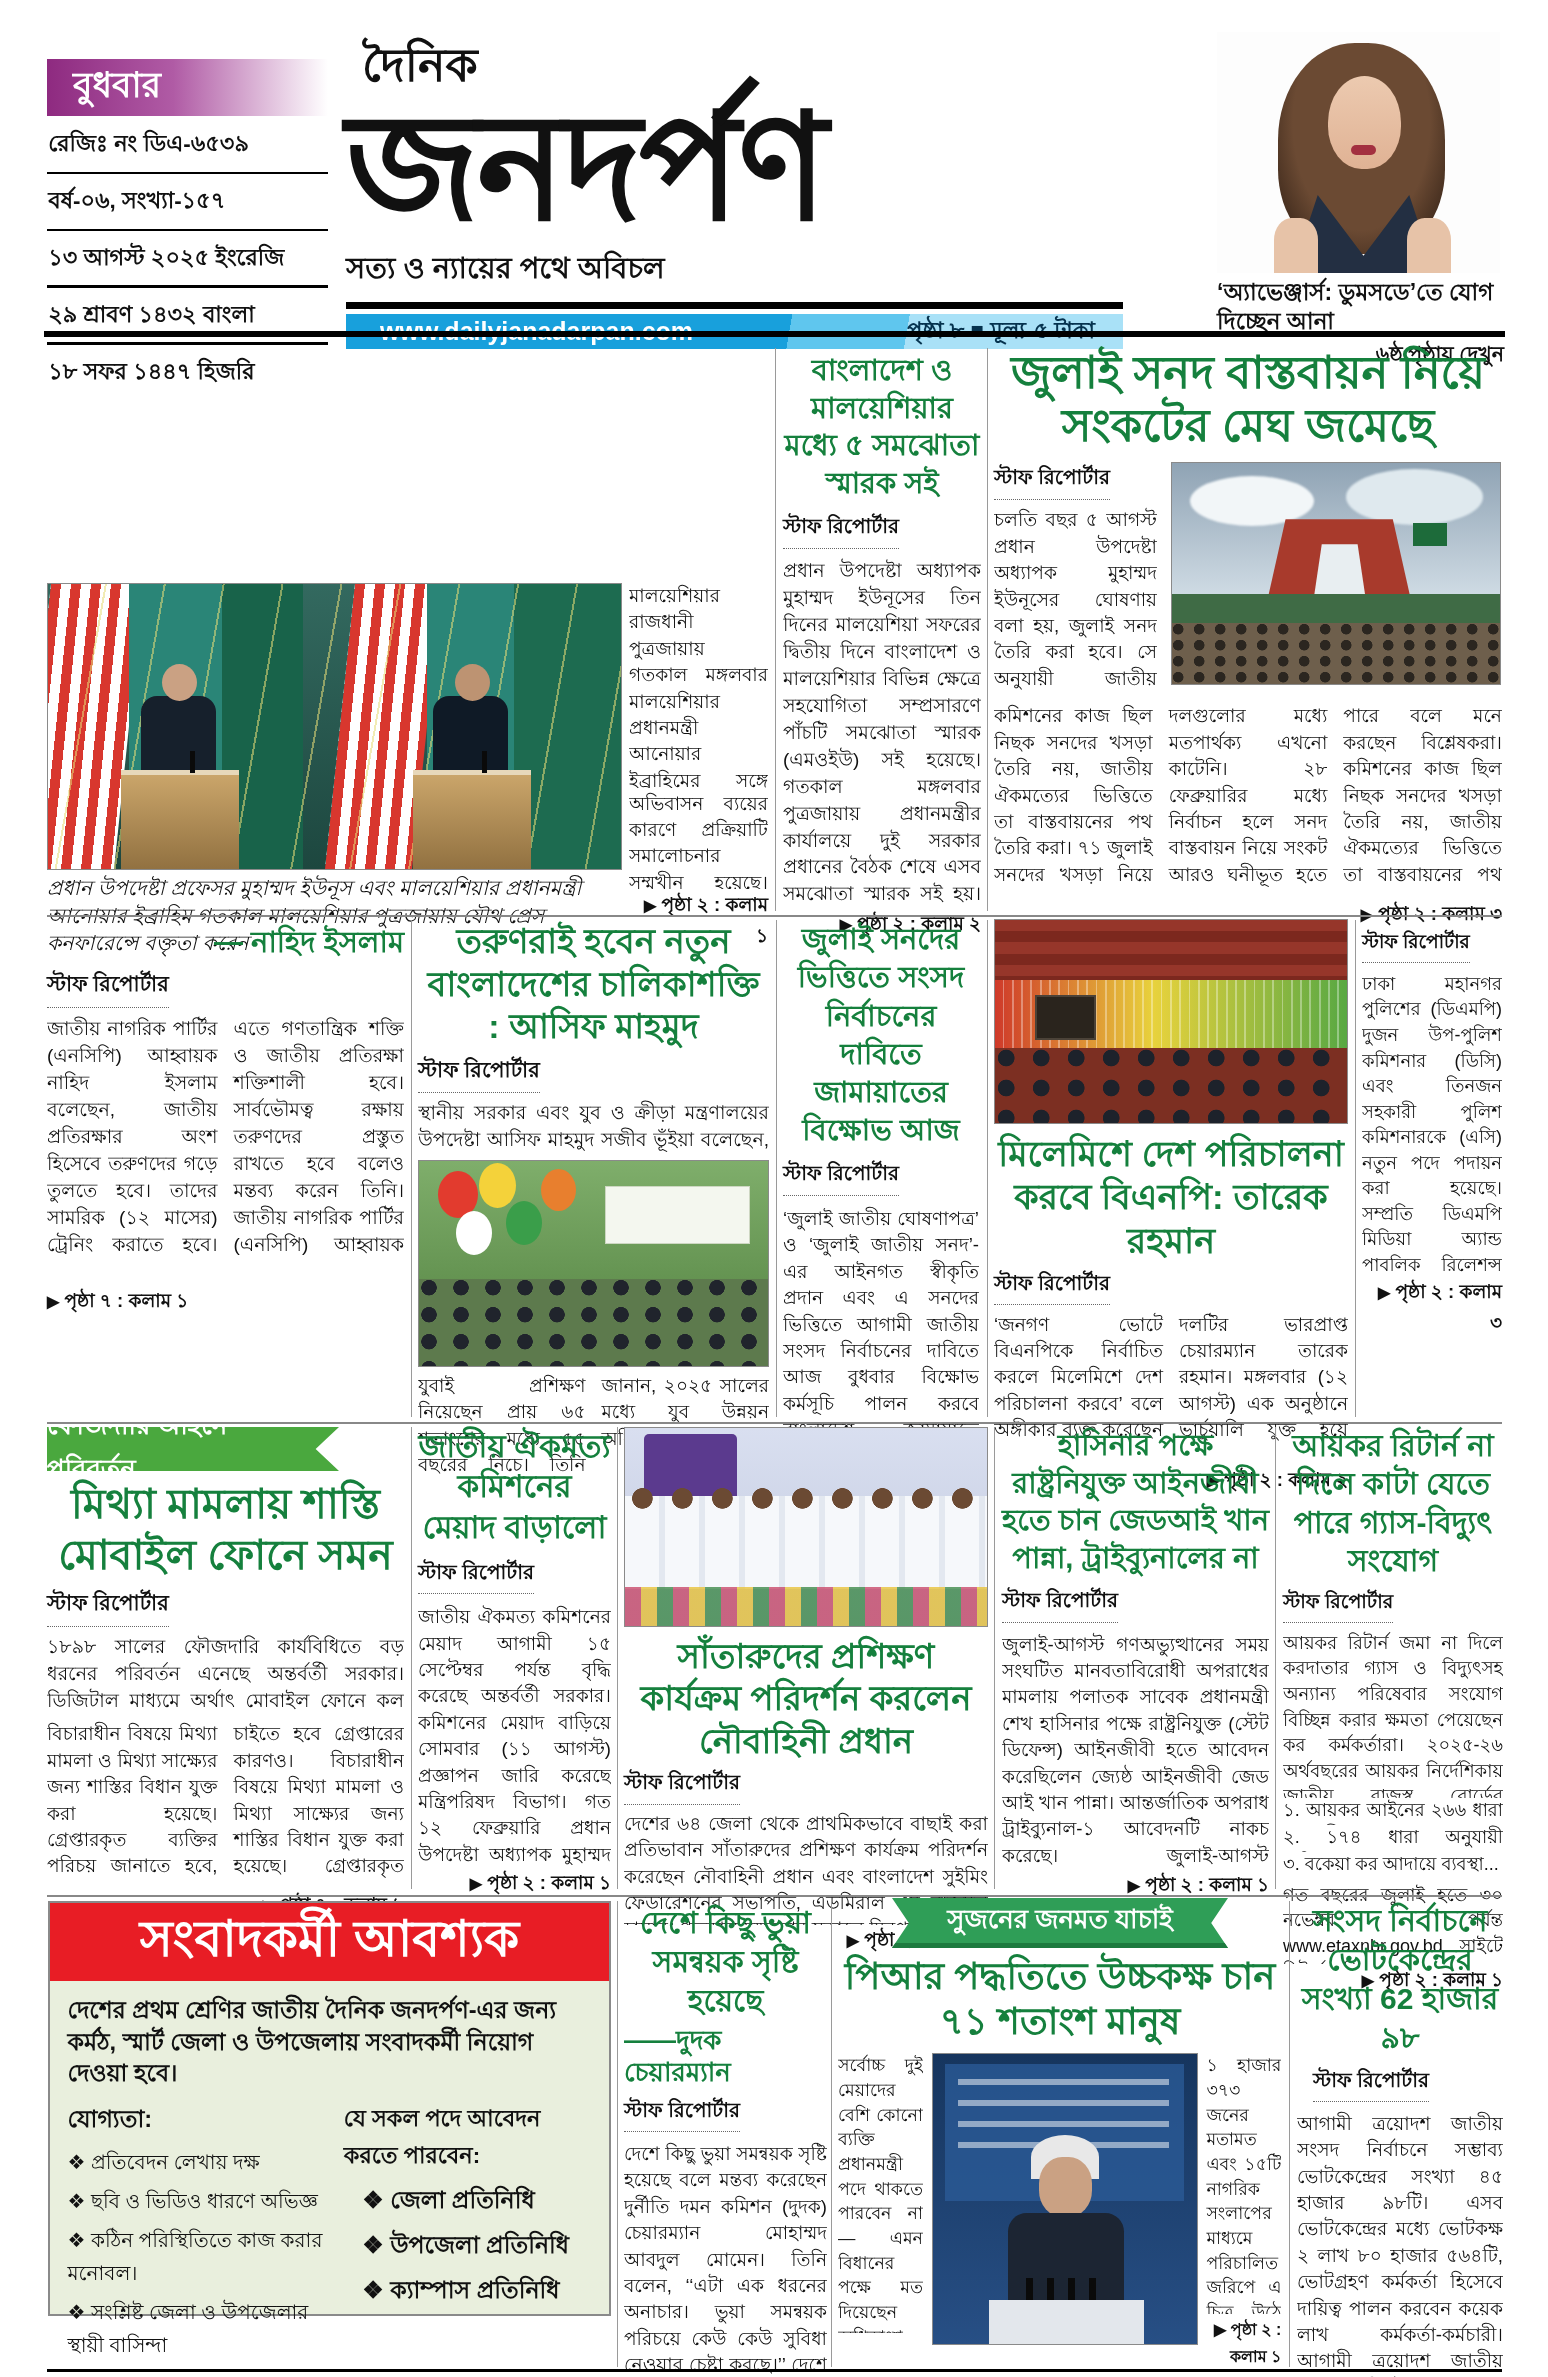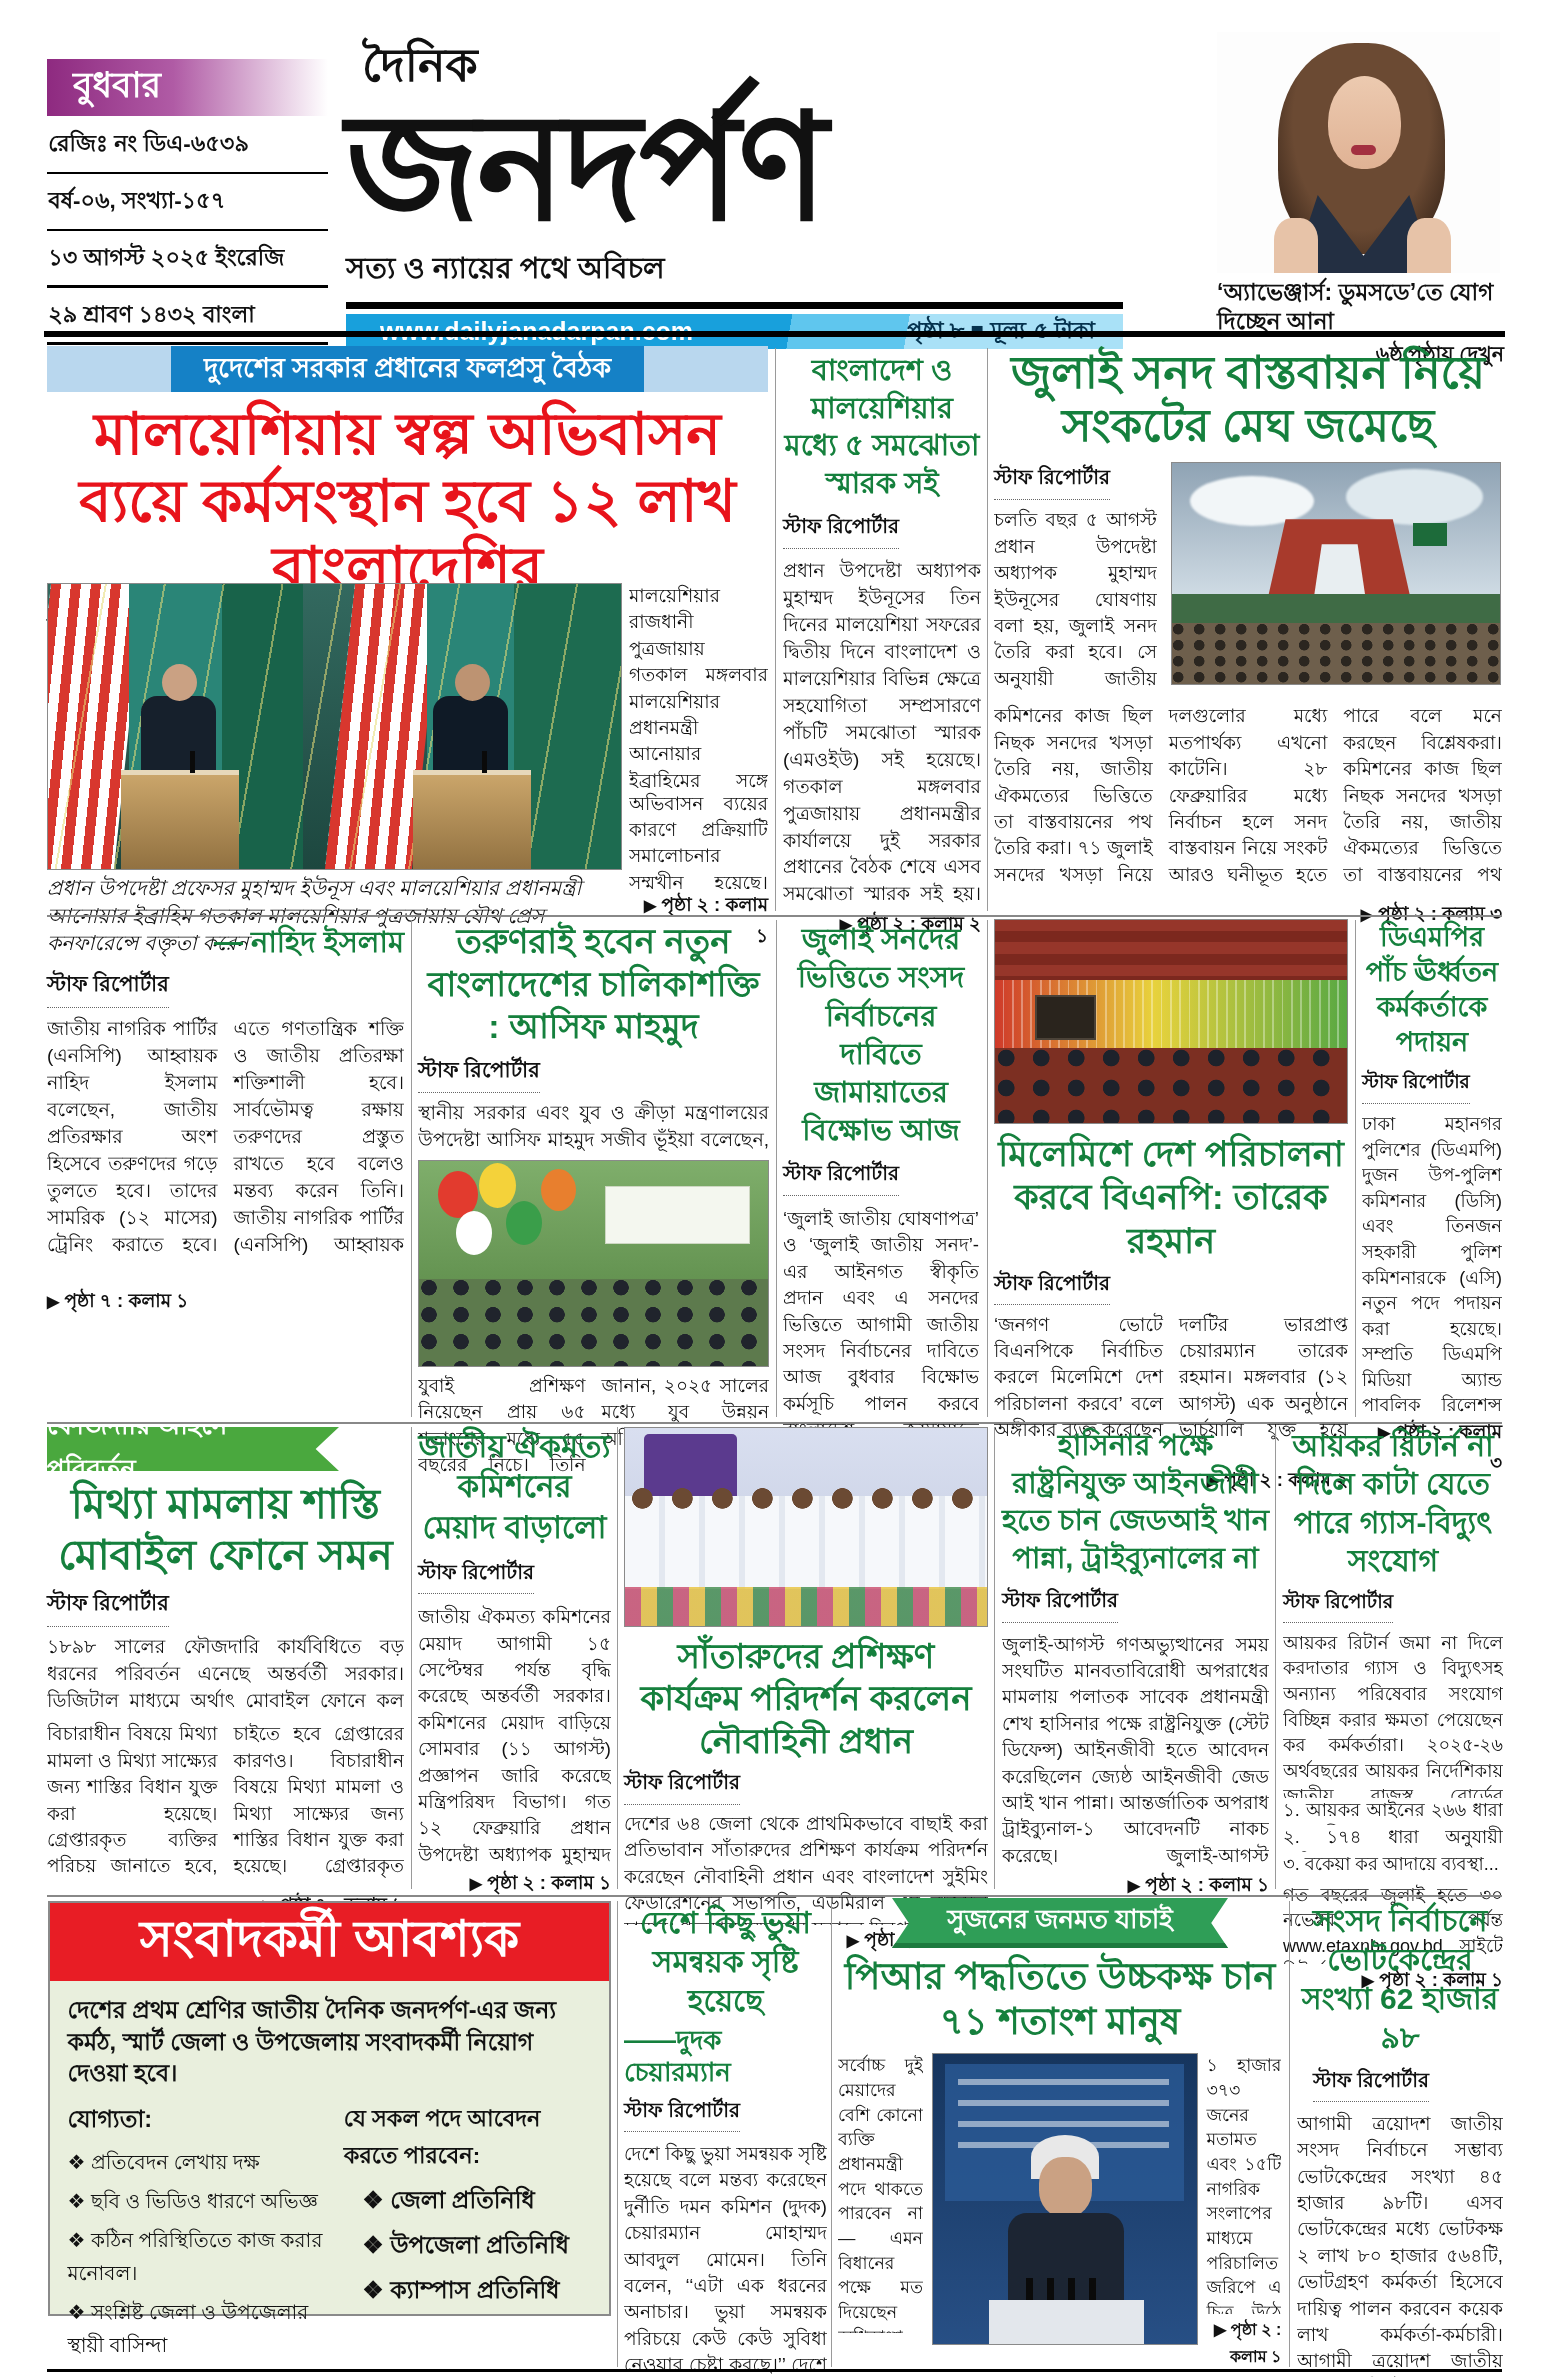--- a/index.html
+++ b/index.html
@@ -59,31 +59,20 @@
       <div style="left:75px;top:163px;width:143px;height:78px;background:#232f42;clip-path:polygon(18% 0,50% 78%,82% 0,100% 100%,0 100%);"></div>
       <div style="left:57px;top:186px;width:44px;height:55px;background:#e7c3a8;border-radius:40% 40% 0 0;"></div>
       <div style="left:190px;top:186px;width:44px;height:55px;background:#e7c3a8;border-radius:40% 40% 0 0;"></div>
     </div>
     <div style="font-weight:800;font-size:23px;line-height:1.25;margin-top:5px;">‘অ্যাভেঞ্জার্স: ডুমসডে’তে যোগ দিচ্ছেন আনা</div>
     <div style="font-weight:800;font-size:20.5px;text-align:right;margin-top:3.7px;">৬ষ্ঠ পৃষ্ঠায় দেখুন</div>
   </div>
 
   <div class="hline" style="left:44px;top:331px;width:1461px;height:6.2px;"></div>
 
-  <div class="abs" style="left:47px;top:346px;width:721px;">
-    <div style="height:46px;background:#b9d7ee;display:flex;align-items:center;justify-content:center;">
-      <div style="background:#1581c6;height:46px;min-width:435px;display:flex;align-items:center;justify-content:center;padding:0 18.6px;">
-        <span style="color:#fff;font-weight:800;font-size:27px;">দুদেশের সরকার প্রধানের ফলপ্রসু বৈঠক</span>
-      </div>
-    </div>
-    <div style="color:#e8131b;font-weight:900;font-size:58px;line-height:1.16;text-align:center;margin-top:7.5px;">মালয়েশিয়ায় স্বল্প অভিবাসন ব্যয়ে কর্মসংস্থান হবে ১২ লাখ বাংলাদেশির</div>
-    <div style="margin-top:8.7px;">
-      <span class="byline">স্টাফ রিপোর্টার</span>
-    </div>
-  </div>
 
   <div class="ph" style="left:47px;top:583px;width:573px;height:285px;background:linear-gradient(#33695f,#1d473f);">
     <div style="left:-12.4px;top:-6.2px;width:93px;height:297px;background:repeating-linear-gradient(90deg,#d8372e 0 10px,#ffffff 10px 20px);transform:skewX(-6deg);"></div>
     <div style="left:81px;top:-6.2px;width:93px;height:297px;background:#2a8577;"></div>
     <div style="left:174px;top:-6.2px;width:81px;height:297px;background:#18634a;"></div>
     <div style="left:292px;top:-6.2px;width:87px;height:297px;background:repeating-linear-gradient(90deg,#d8372e 0 10px,#ffffff 10px 20px);transform:skewX(-6deg);"></div>
     <div style="left:379px;top:-6.2px;width:87px;height:297px;background:#2a8577;"></div>
     <div style="left:466px;top:-6.2px;width:112px;height:297px;background:#1d6b50;"></div>
     <div style="left:0;top:0;width:100%;height:100%;background:repeating-linear-gradient(100deg,transparent 0 56px,rgba(230,220,120,.55) 56px 58px);"></div>
     <div style="left:93px;top:112px;width:75px;height:112px;background:#16202c;border-radius:16px 16px 0 0;"></div>
@@ -205,21 +194,20 @@
     <div class="body-txt" style="margin-top:6.2px;height:153px;column-count:2;column-gap:16px;font-size:18.6px;">‘জনগণ ভোটে বিএনপিকে নির্বাচিত করলে মিলেমিশে দেশ পরিচালনা করবে’ বলে অঙ্গীকার ব্যক্ত করেছেন দলটির ভারপ্রাপ্ত চেয়ারম্যান তারেক রহমান। মঙ্গলবার (১২ আগস্ট) এক অনুষ্ঠানে ভার্চুয়ালি যুক্ত হয়ে তিনি এ অঙ্গীকার ব্যক্ত করেন।</div>
     <div class="ref" style="margin-top:1.2px;">
       <span class="arrow">▶</span>
       <span>পৃষ্ঠা ২ : কলাম ২</span>
     </div>
   </div>
 
   <div class="vline" style="left:1355px;top:920px;height:497px;"></div>
 
   <div class="abs" style="left:1362px;top:920px;width:140px;height:500px;">
-    <div class="title" style="font-size:27px;text-align:center;line-height:1.3;">ডিএমপির পাঁচ ঊর্ধ্বতন কর্মকর্তাকে পদায়ন</div>
     <div style="margin-top:7.5px;"><span class="byline" style="font-size:18.6px;">স্টাফ রিপোর্টার</span></div>
     <div class="body-txt" style="margin-top:8.7px;height:302px;font-size:18px;">ঢাকা মহানগর পুলিশের (ডিএমপি) দুজন উপ-পুলিশ কমিশনার (ডিসি) এবং তিনজন সহকারী পুলিশ কমিশনারকে (এসি) নতুন পদে পদায়ন করা হয়েছে। সম্প্রতি ডিএমপি মিডিয়া অ্যান্ড পাবলিক রিলেশন্স বিভাগ এ তথ্য জানিয়েছে। ঢাকা মহানগর পুলিশের (ডিএমপি) দুজন উপ-পুলিশ কমিশনার (ডিসি) এবং তিনজন সহকারী পুলিশ কমিশনারকে (এসি) নতুন পদে পদায়ন করা হয়েছে। সম্প্রতি ডিএমপি মিডিয়া অ্যান্ড পাবলিক রিলেশন্স বিভাগ এ তথ্য জানিয়েছে।</div>
     <div class="ref" style="margin-top:3.7px;">
       <span class="arrow">▶</span>
       <span>পৃষ্ঠা ২ : কলাম ৩</span>
     </div>
   </div>
 
   <div class="hline" style="left:47px;top:1422px;width:1455px;height:1.9px;background:#888;"></div>
 

